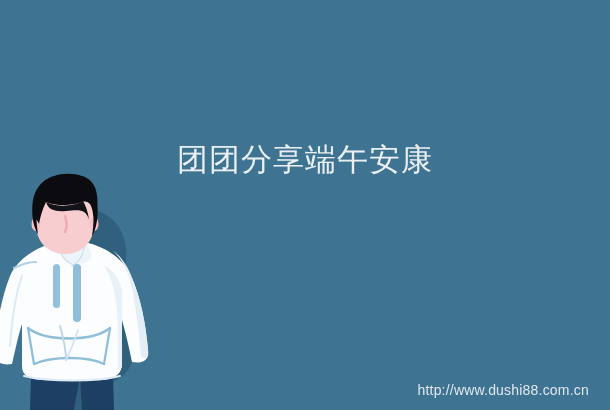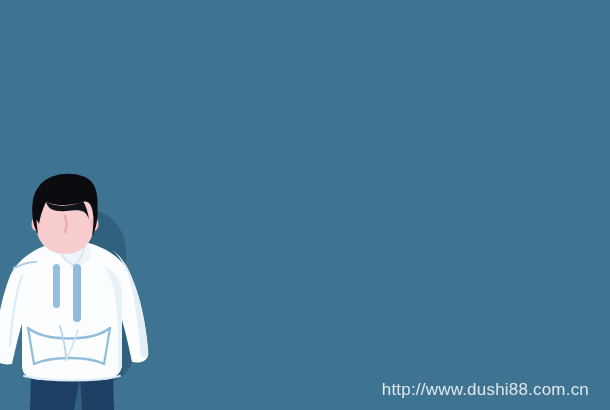--- a/index.html
+++ b/index.html
@@ -30,21 +30,21 @@
     font-weight: 400;
     white-space: nowrap;
     -webkit-font-smoothing: antialiased;
   }
 
   
   #watermark {
     position: absolute;
     right: 21px;
     bottom: 12px;
-    font-size: 17px;
+    font-size: 14px;
     line-height: 16px;
     color: #dfe8ee;
     letter-spacing: 0.2px;
     white-space: nowrap;
   }
 
   
   #figure {
     position: absolute;
     left: 0px;
@@ -57,20 +57,21 @@
     width: 160px;
     height: 230px;
     overflow: visible;
   }
 </style>
 </head>
 <body>
 
 <div id="stage">
 
+  <div id="headline">团团分享端午安康</div>
 
   <div id="figure">
     <svg viewBox="0 0 160 230" xmlns="http://www.w3.org/2000/svg" aria-hidden="true">
 
       <g>
         <path d="M95 30 C118 36 128 58 126 78 C124 100 132 108 136 128
                  C141 152 138 176 128 190 C120 202 104 206 88 206
                  L88 230 L74 230 L74 60 Z" fill="#2f5f7d" opacity="0.95"></path>
       </g>
 

